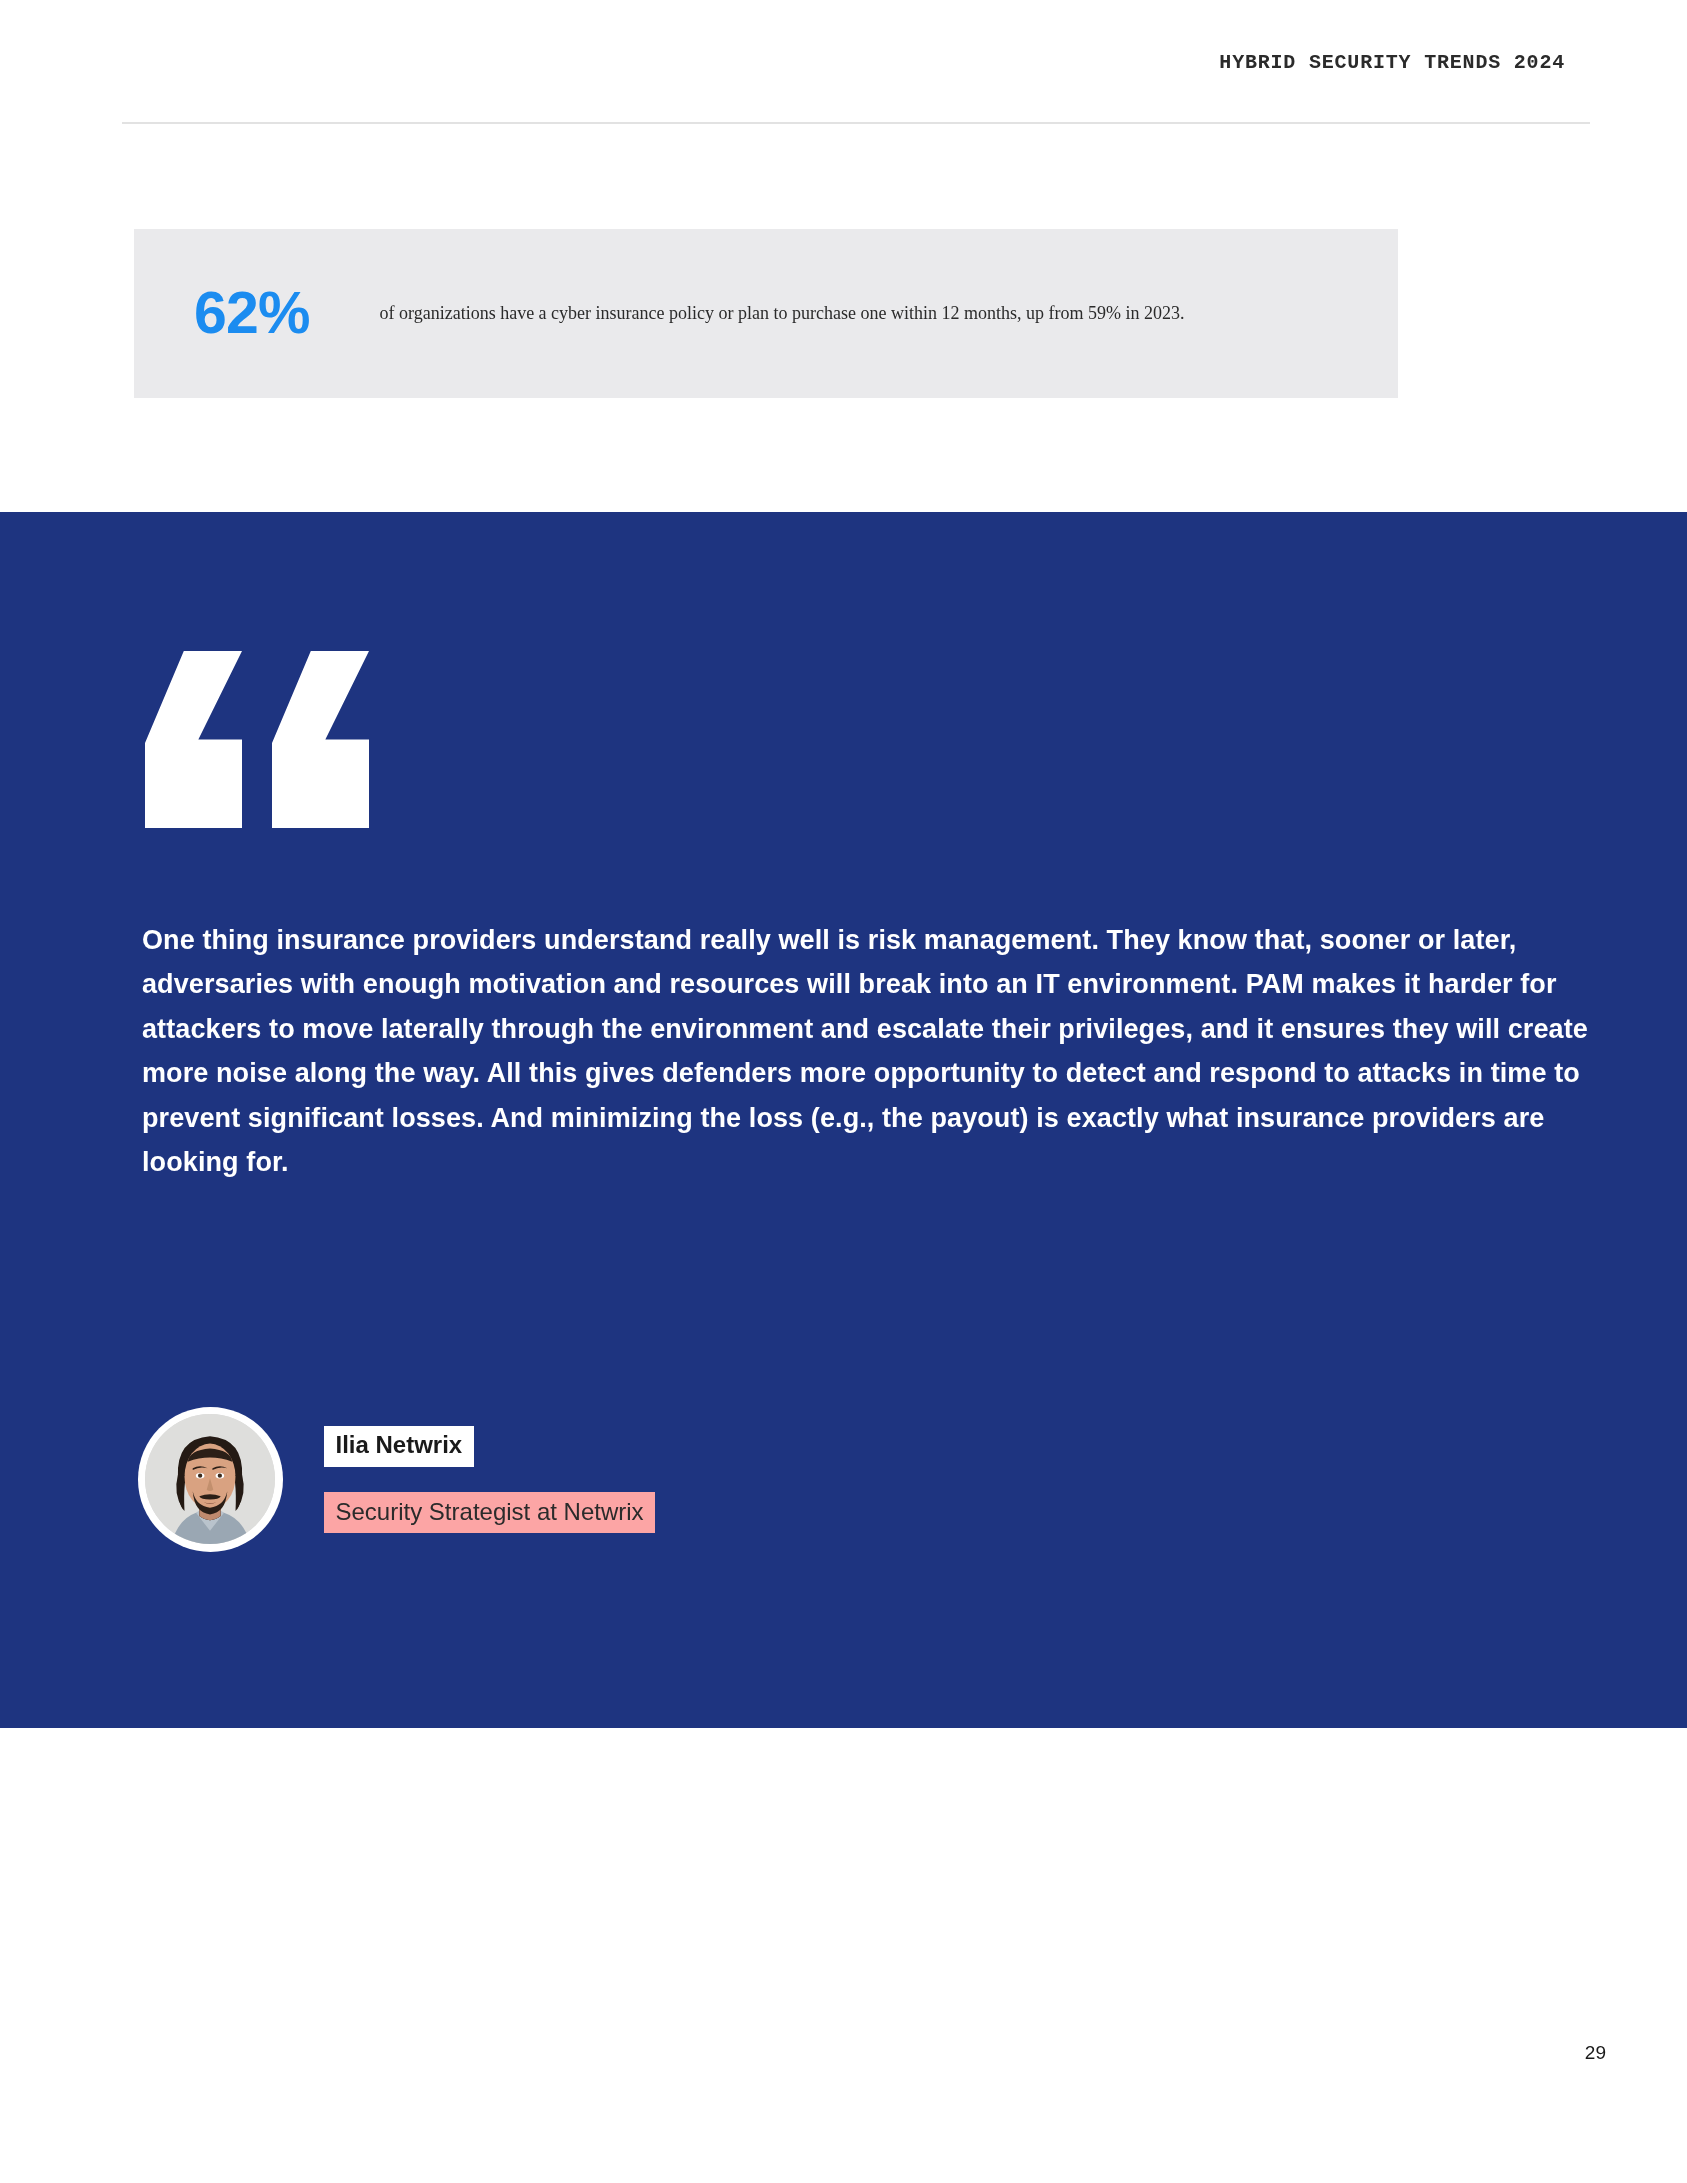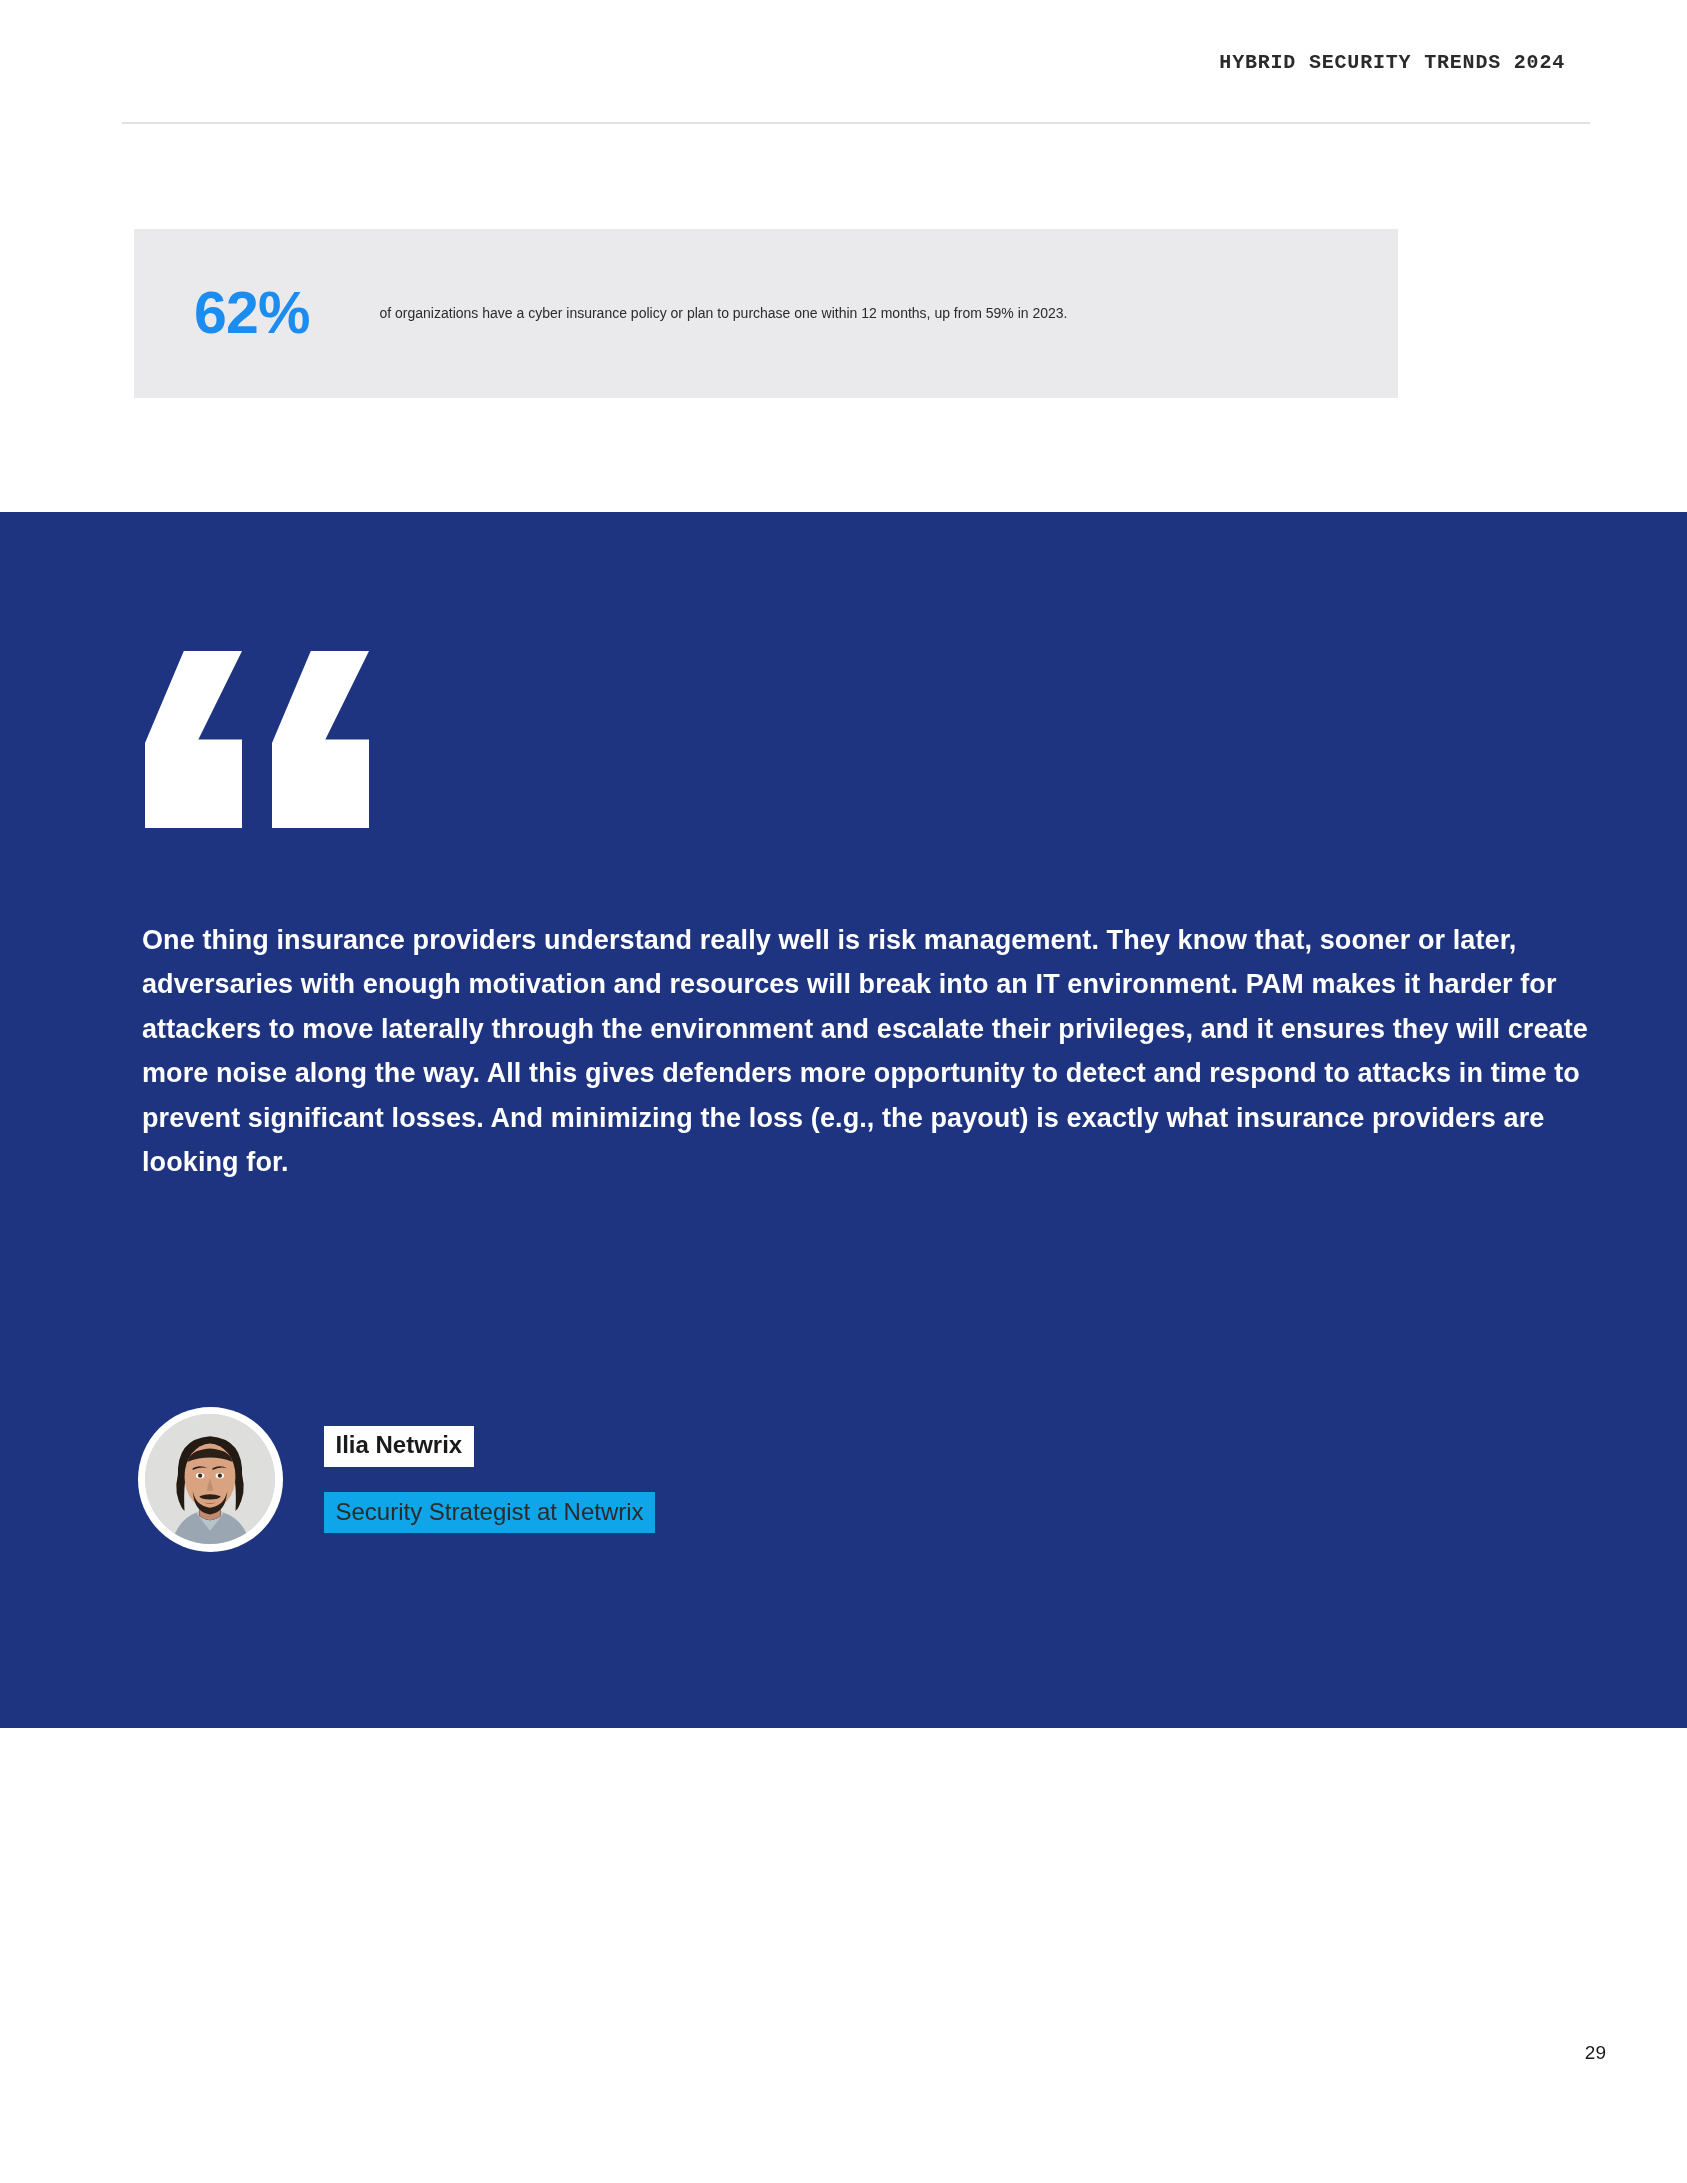--- a/index.html
+++ b/index.html
@@ -63,23 +63,24 @@
     font-weight: 700;
     color: #1b8cf0;
     line-height: 1;
     letter-spacing: -0.8px;
     white-space: nowrap;
   }
   .stat-text {
     flex: 1 1 auto;
     margin-left: 16.5px;
     padding-right: 99px;
-    font-size: 14px;
+    font-size: 18px;
     line-height: 1.38;
     color: #2b2b2b;
+    font-family: Liberation Serif, serif;
   }
 
   
   .quote-band {
     position: absolute;
     left: 0;
     top: 512px;
     width: 1687px;
     height: 1216px;
     background: #1e3480;
@@ -155,21 +156,21 @@
   .attr-name {
     background: #ffffff;
     color: #1a1a1a;
     font-size: 24px;
     font-weight: 700;
     padding: 6.6px 11.5px 7.4px 11.5px;
     white-space: nowrap;
     line-height: 1.12;
   }
   .attr-role {
-    background: #0ea5e9;
+    background: #fca5a5;
     color: #2b2b2b;
     font-size: 24px;
     font-weight: 400;
     padding: 6.6px 11.5px 7.4px 11.5px;
     white-space: nowrap;
     line-height: 1.12;
     margin-top: 20px;
   }
 
   

